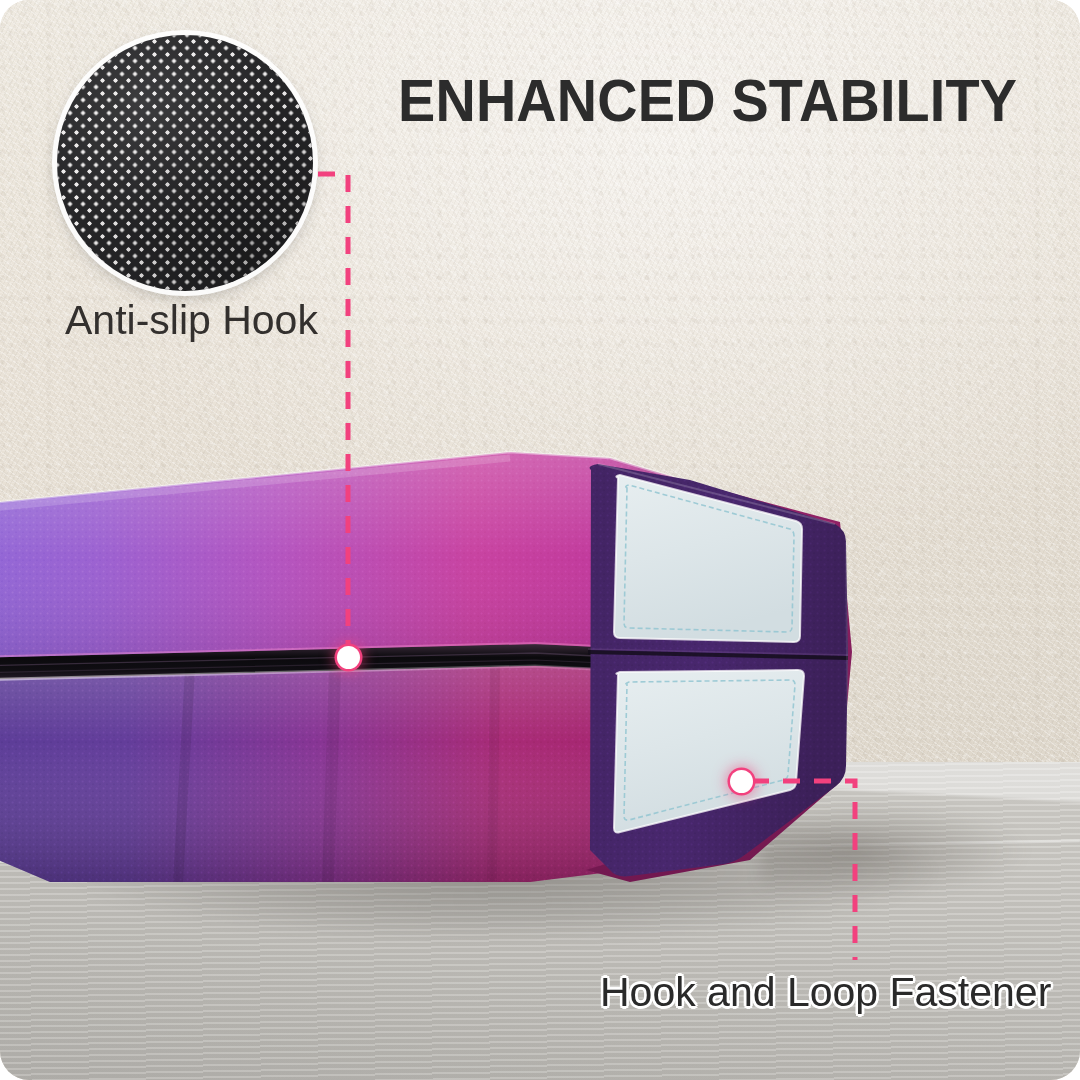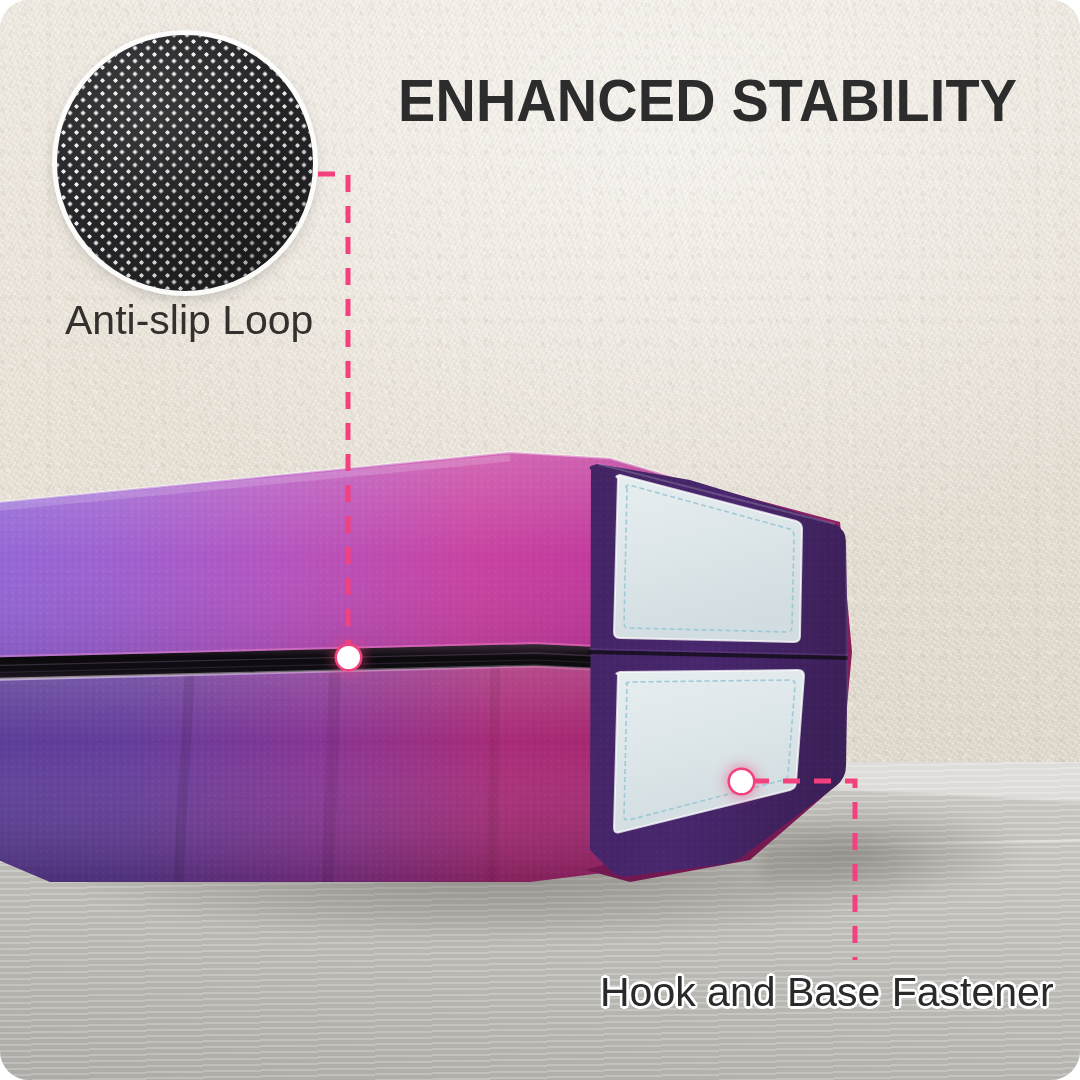--- a/index.html
+++ b/index.html
@@ -316,16 +316,16 @@
 
     <path d="M 318,174 L 348,174 L 348,648" fill="none" stroke="#f2417e" stroke-width="5" stroke-dasharray="17 14" stroke-linecap="butt"></path>
 
     <path d="M 752,781 L 855,781 L 855,960" fill="none" stroke="#f2417e" stroke-width="5" stroke-dasharray="17 14" stroke-linecap="butt"></path>
   </svg>
 
   <div class="dot-marker" style="left:337px; top:646px;"></div>
   <div class="dot-marker" style="left:730px; top:770px;"></div>
 
   <div class="headline">ENHANCED STABILITY</div>
-  <div class="label-top">Anti-slip Loop</div>
-  <div class="label-bottom">Hook and Base Fastener</div>
+  <div class="label-top">Anti-slip Hook</div>
+  <div class="label-bottom">Hook and Loop Fastener</div>
 
 </div>
 
 </body></html>

